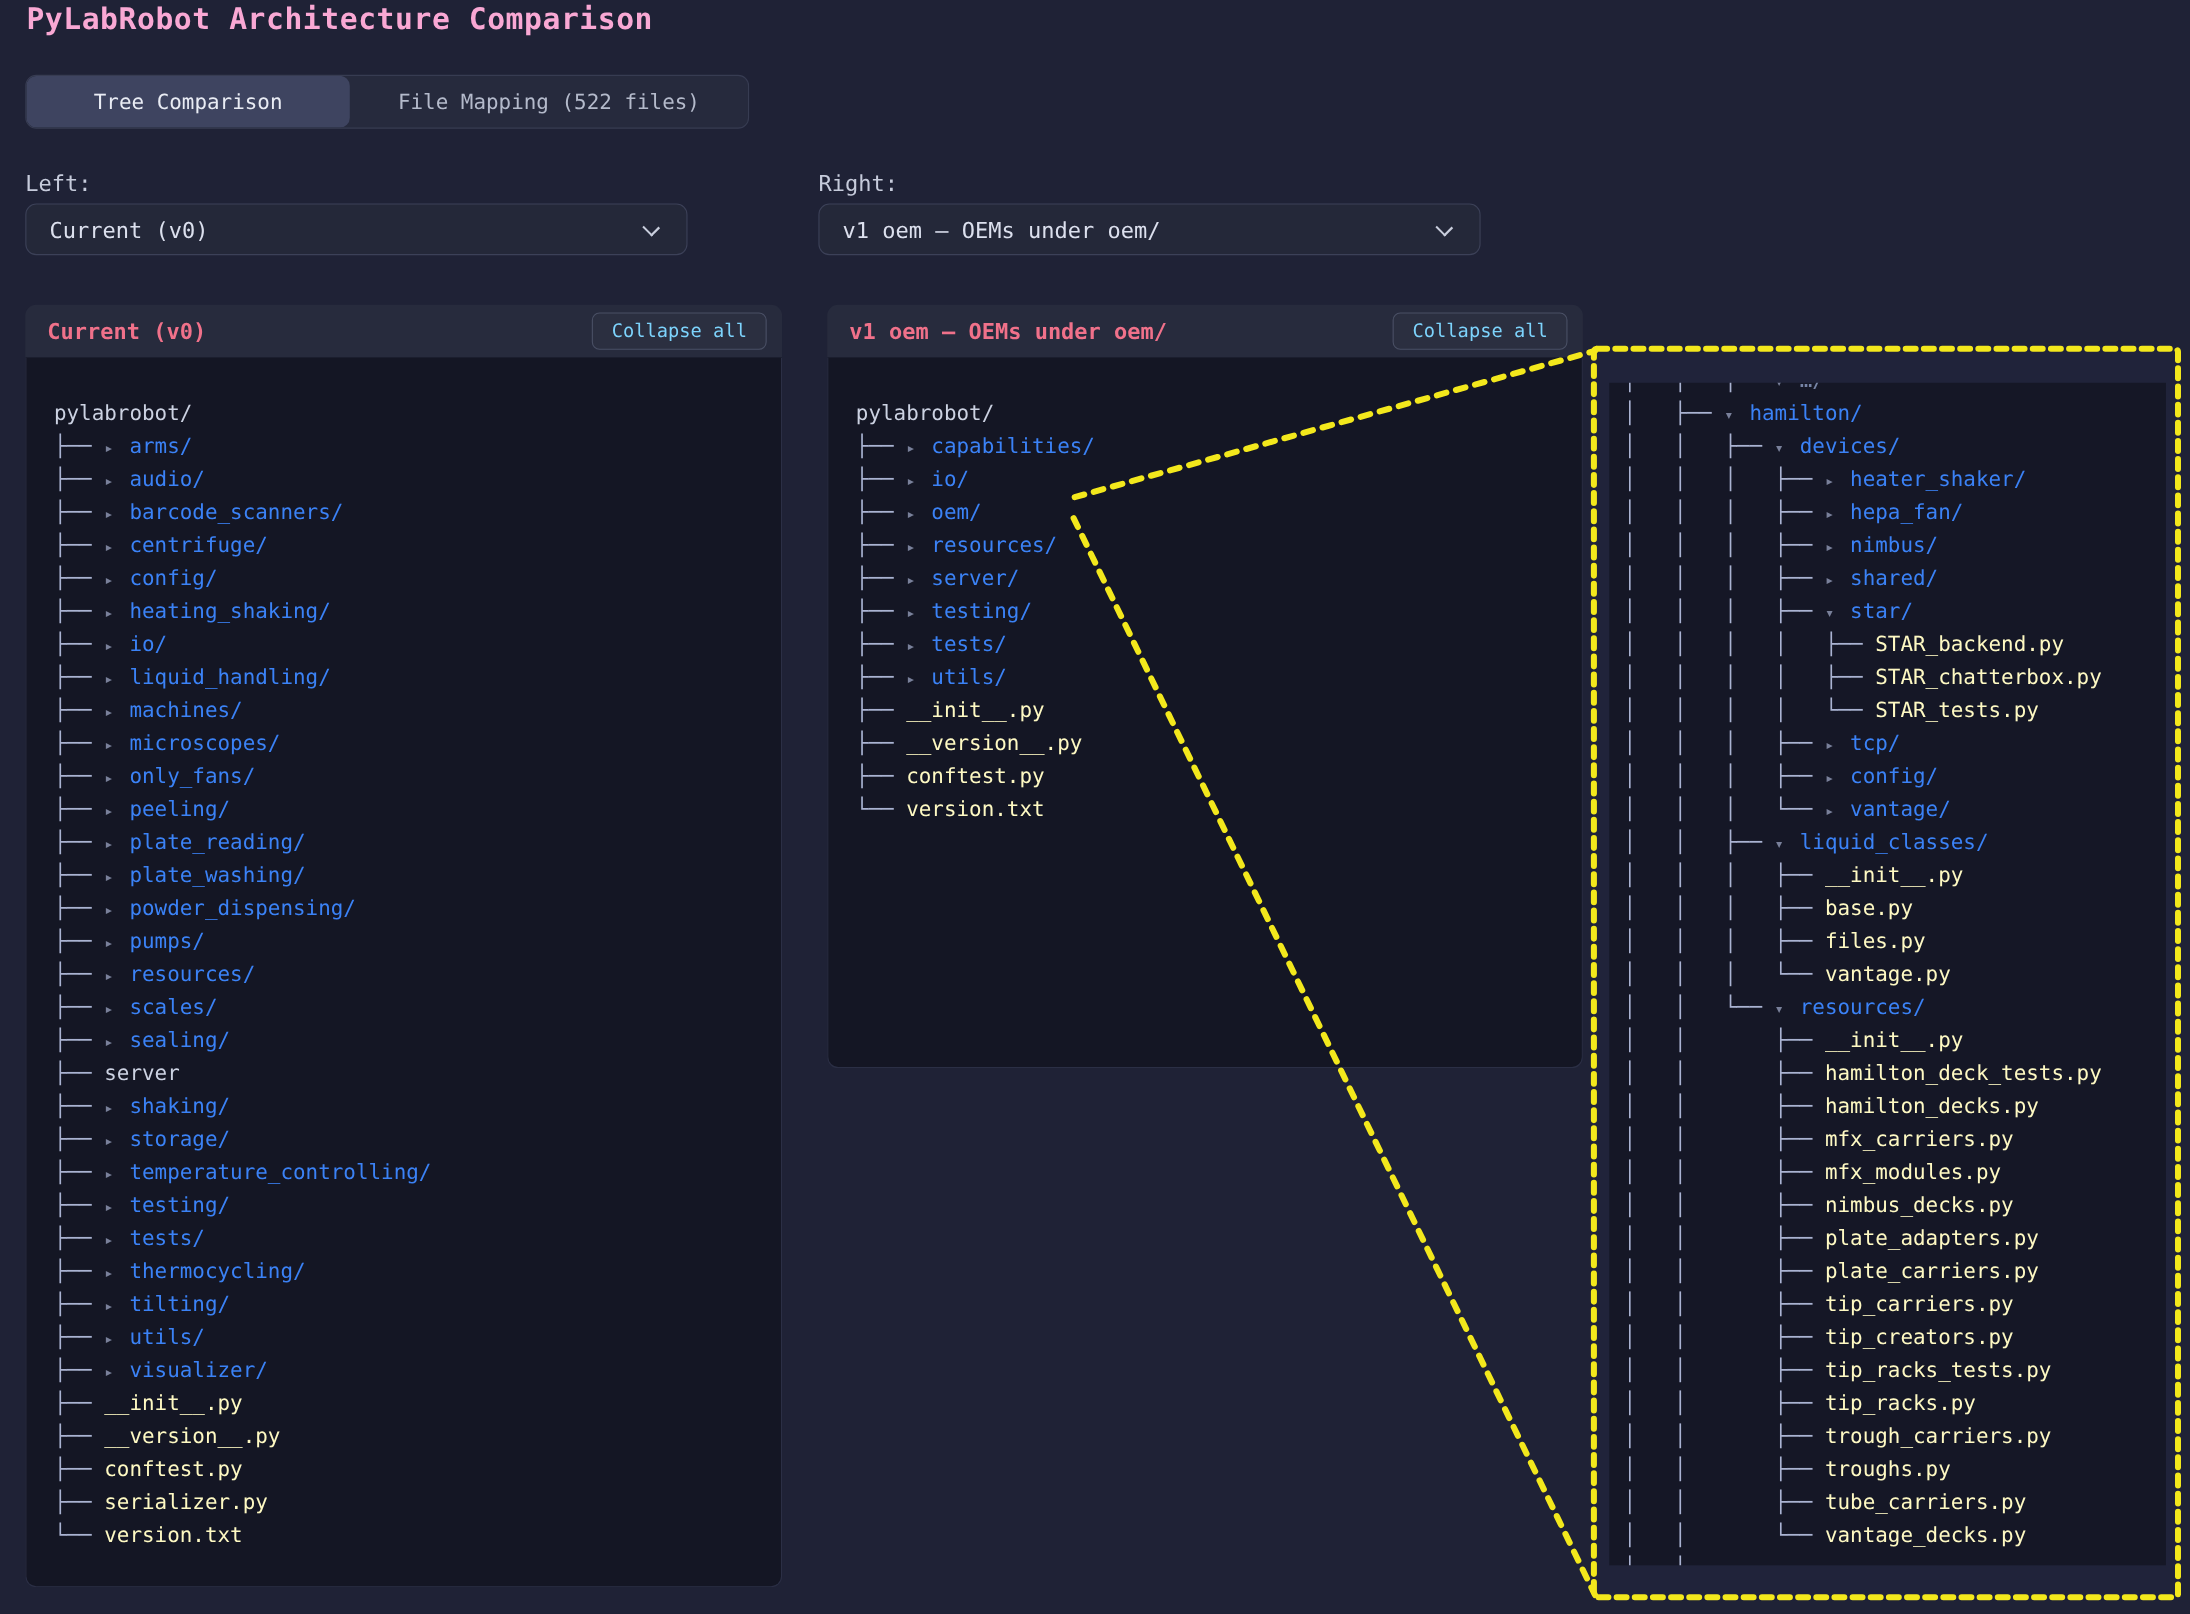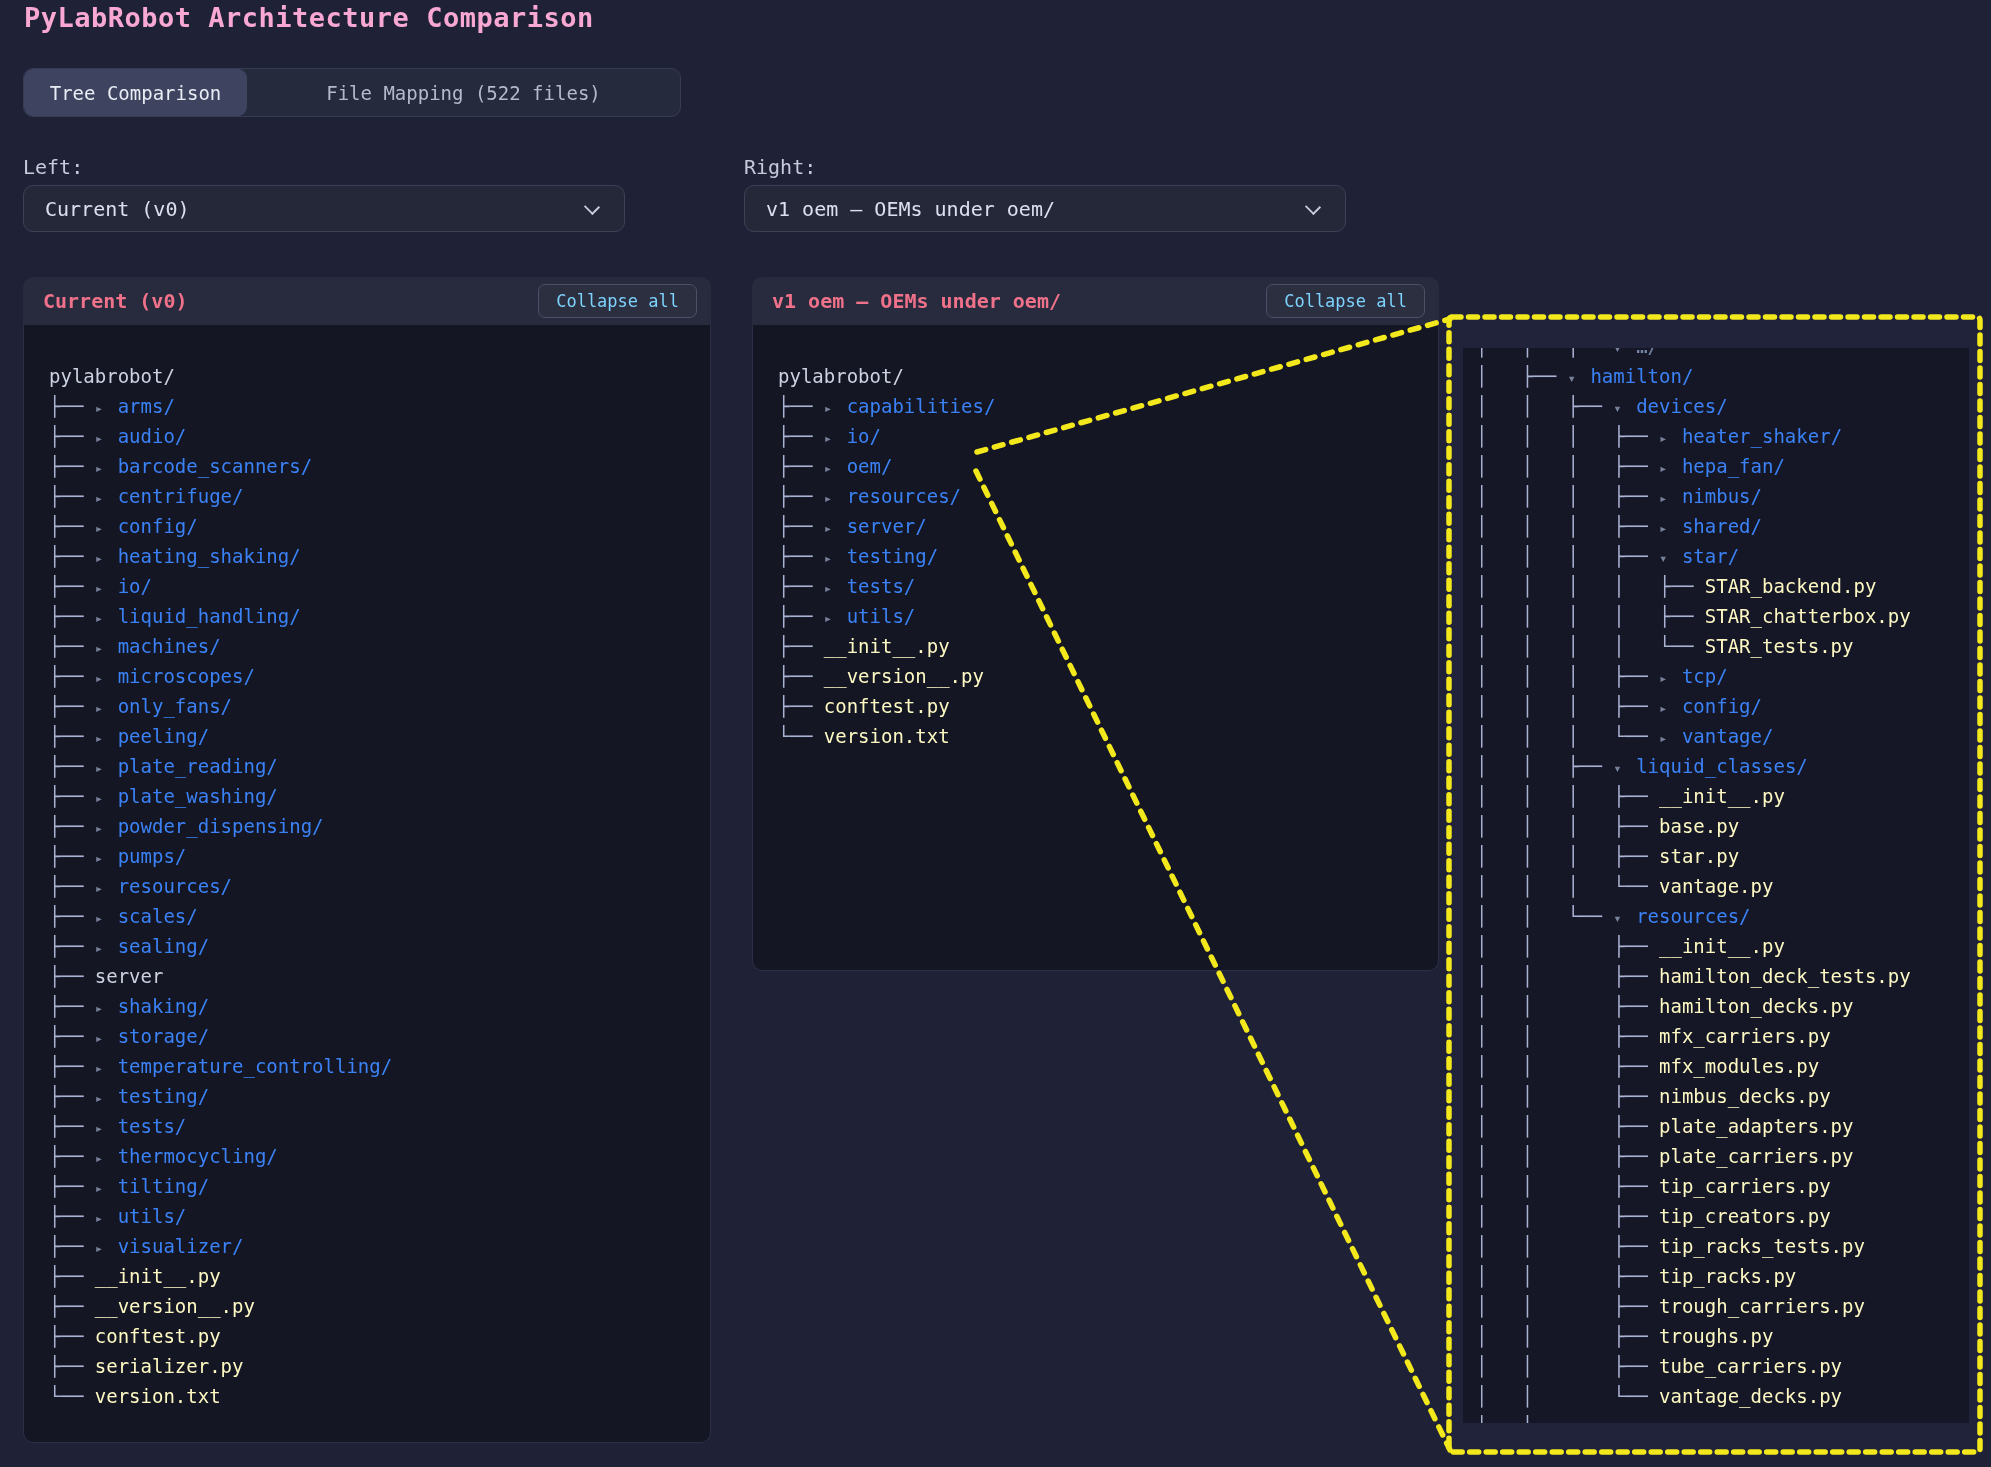--- a/index.html
+++ b/index.html
@@ -18,21 +18,21 @@
   
   .tabbar {
     position:absolute; left:23px; top:68px; width:658px; height:49px;
     background:#262a3d; border:1px solid #373c52; border-radius:10px;
     display:flex; align-items:stretch; overflow:hidden;
   }
   .tab {
     display:flex; align-items:center; justify-content:center;
     font-size:19px; color:#b4bacb; cursor:default; white-space:pre;
   }
-  .tab.active { width:223px; background:#3e4460; border-radius:9px; color:#e9ecf4;text-align:center; }
+  .tab.active { width:294px; background:#3e4460; border-radius:9px; color:#e9ecf4;text-align:center; }
   .tab.inactive { flex:1; }
   
   .sel-label { position:absolute; top:155px; font-size:20px; color:#c6cbdb; }
   .sel-box {
     position:absolute; top:185px; width:602px; height:47px;
     background:#242839; border:1px solid #3c4158; border-radius:10px;
     display:flex; align-items:center; padding-left:21px;
     font-size:20px; color:#dce0ee;
   }
   .chev {
@@ -189,21 +189,21 @@
         <div class="trow"><span class="pfx">│   │   │   ├── </span><span class="arw">▾</span><span class="lbl dir">star/</span></div>
         <div class="trow"><span class="pfx">│   │   │   │   ├── </span><span class="lbl file">STAR_backend.py</span></div>
         <div class="trow"><span class="pfx">│   │   │   │   ├── </span><span class="lbl file">STAR_chatterbox.py</span></div>
         <div class="trow"><span class="pfx">│   │   │   │   └── </span><span class="lbl file">STAR_tests.py</span></div>
         <div class="trow"><span class="pfx">│   │   │   ├── </span><span class="arw">▸</span><span class="lbl dir">tcp/</span></div>
         <div class="trow"><span class="pfx">│   │   │   ├── </span><span class="arw">▸</span><span class="lbl dir">config/</span></div>
         <div class="trow"><span class="pfx">│   │   │   └── </span><span class="arw">▸</span><span class="lbl dir">vantage/</span></div>
         <div class="trow"><span class="pfx">│   │   ├── </span><span class="arw">▾</span><span class="lbl dir">liquid_classes/</span></div>
         <div class="trow"><span class="pfx">│   │   │   ├── </span><span class="lbl file">__init__.py</span></div>
         <div class="trow"><span class="pfx">│   │   │   ├── </span><span class="lbl file">base.py</span></div>
-        <div class="trow"><span class="pfx">│   │   │   ├── </span><span class="lbl file">star.py</span></div>
+        <div class="trow"><span class="pfx">│   │   │   ├── </span><span class="lbl file">files.py</span></div>
         <div class="trow"><span class="pfx">│   │   │   └── </span><span class="lbl file">vantage.py</span></div>
         <div class="trow"><span class="pfx">│   │   └── </span><span class="arw">▾</span><span class="lbl dir">resources/</span></div>
         <div class="trow"><span class="pfx">│   │       ├── </span><span class="lbl file">__init__.py</span></div>
         <div class="trow"><span class="pfx">│   │       ├── </span><span class="lbl file">hamilton_deck_tests.py</span></div>
         <div class="trow"><span class="pfx">│   │       ├── </span><span class="lbl file">hamilton_decks.py</span></div>
         <div class="trow"><span class="pfx">│   │       ├── </span><span class="lbl file">mfx_carriers.py</span></div>
         <div class="trow"><span class="pfx">│   │       ├── </span><span class="lbl file">mfx_modules.py</span></div>
         <div class="trow"><span class="pfx">│   │       ├── </span><span class="lbl file">nimbus_decks.py</span></div>
         <div class="trow"><span class="pfx">│   │       ├── </span><span class="lbl file">plate_adapters.py</span></div>
         <div class="trow"><span class="pfx">│   │       ├── </span><span class="lbl file">plate_carriers.py</span></div>

